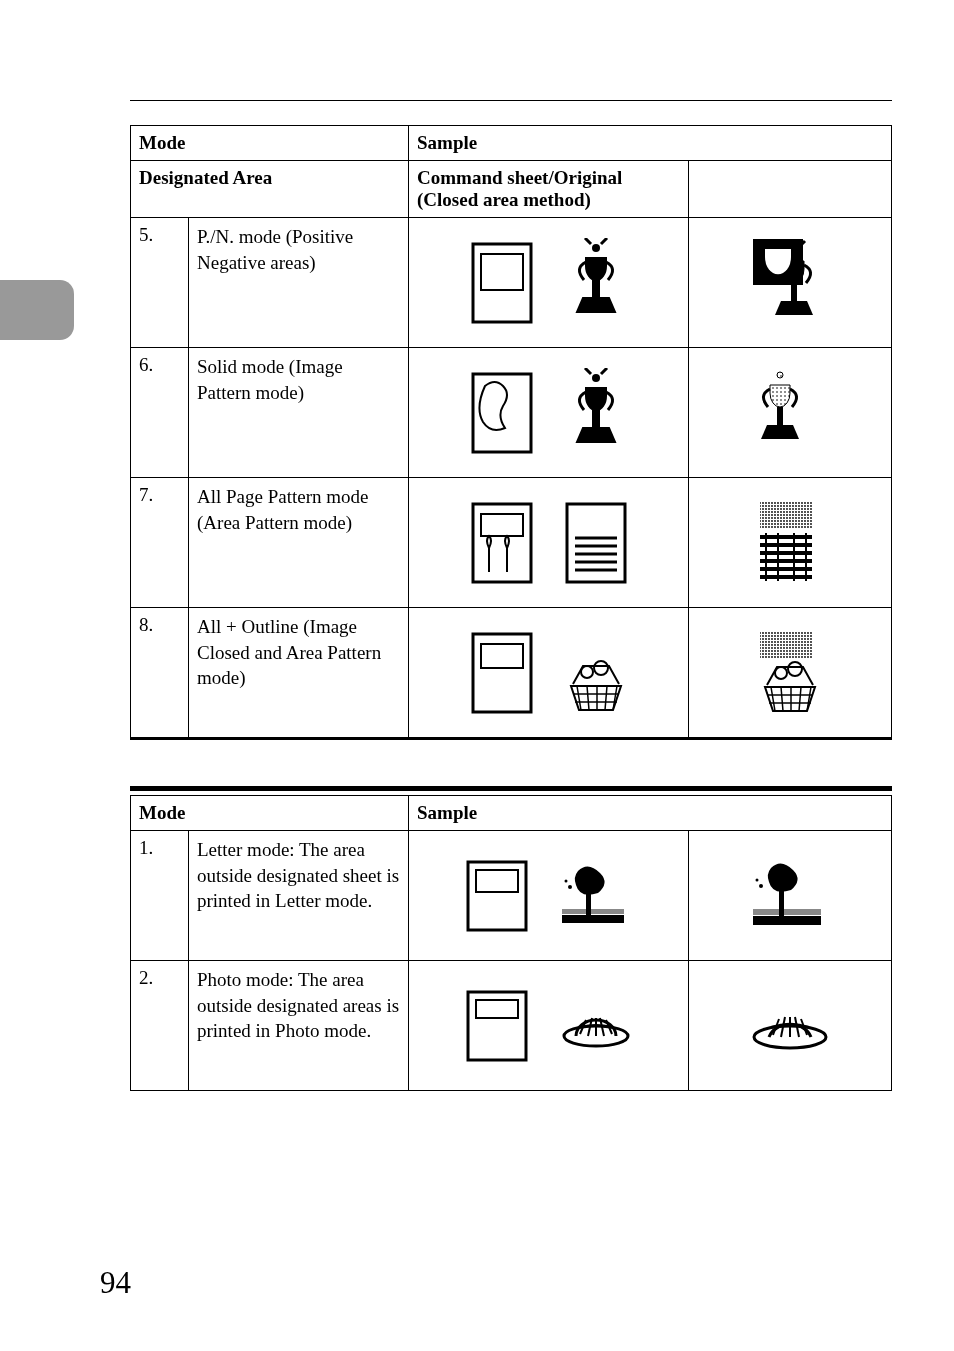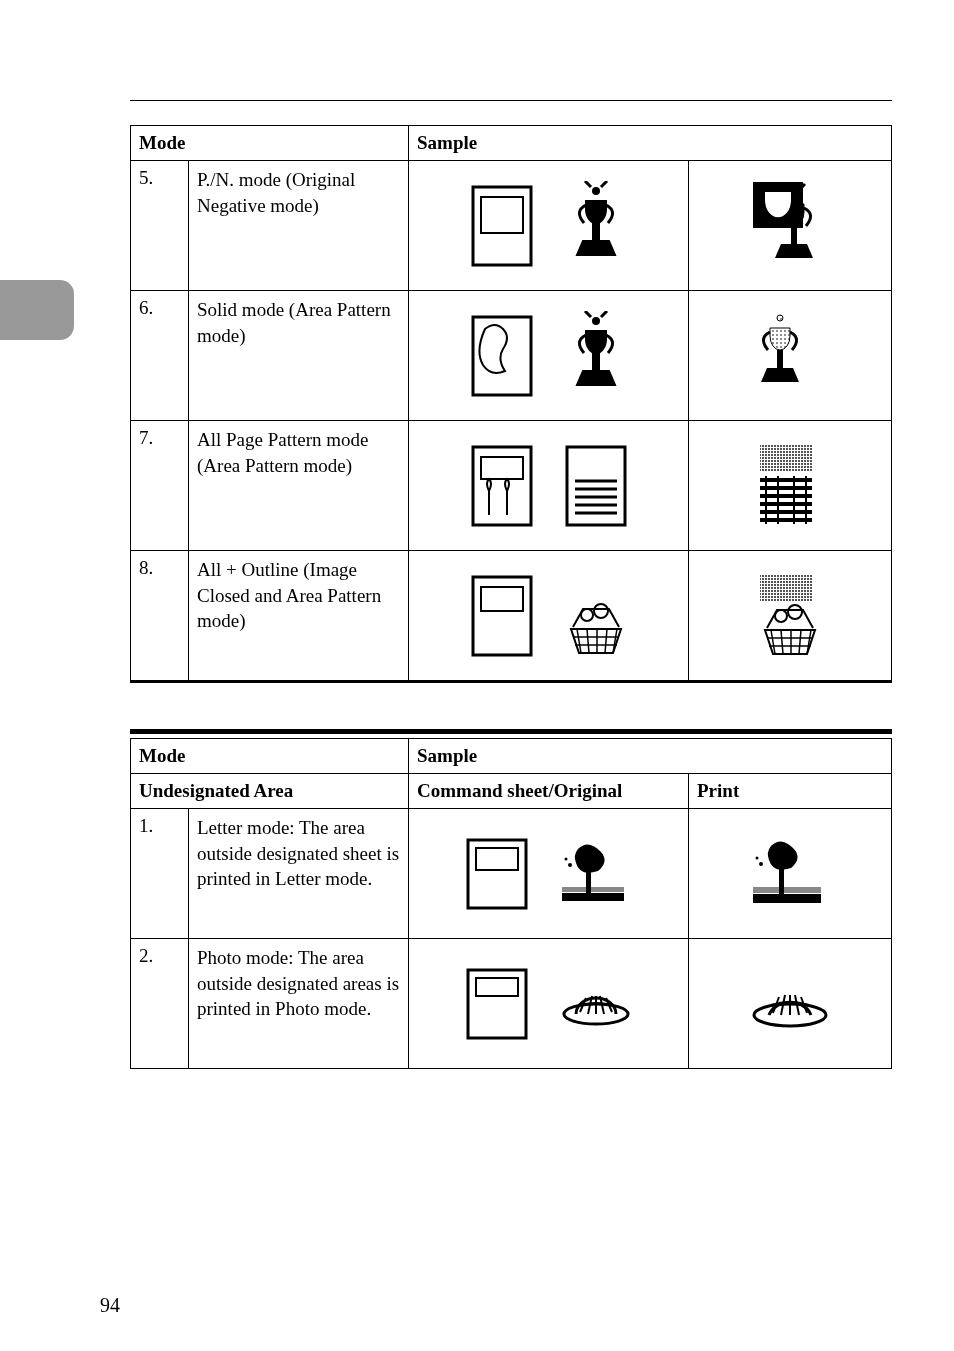--- a/index.html
+++ b/index.html
@@ -67,22 +67,22 @@
     height: 46px;
     border-top: 2px solid #000;
     border-bottom: 3px solid #000;
     margin: 0;
     box-sizing: content-box;
   }
   .thin-top { border-top: 2px solid #000; height: 6px; }
   .page-number {
     position: absolute;
     left: 100px;
-    bottom: 34px;
-    font-size: 20px;
+    bottom: 50px;
+    font-size: 31px;
   }
 
   
   svg { display: block; }
   .trophy { stroke:#000; stroke-width:3; fill:none; }
   .trophy-fill { fill:#000; stroke:#000; stroke-width:2; }
   .frame-rect { fill:none; stroke:#000; stroke-width:3; }
   .frame-rect-small { fill:none; stroke:#000; stroke-width:2; }
 </style>
 </head>
@@ -98,24 +98,30 @@
       <col class="num">
         <col class="desc">
         <col class="samp1">
         <col class="samp2">
     </colgroup>
     <tbody>
         <tr>
       <th colspan="2">Mode</th>
       <th colspan="2">Sample</th>
     </tr>
+    <tr>
+      <th colspan="2">Designated Area</th>
+      <th style="white-space:pre-line;">Command sheet/Original
+(Closed area method)</th>
+      <th></th>
+    </tr>
 
     <tr>
       <td class="cell-num">5.</td>
-      <td class="cell-desc">P./N. mode (Original Negative mode)</td>
+      <td class="cell-desc">P./N. mode (Positive Negative areas)</td>
       <td class="sample-cell">
         <div class="sample-flex">
 
           <svg width="70" height="90">
             <rect x="6" y="6" width="58" height="78" class="frame-rect"></rect>
             <rect x="14" y="16" width="42" height="36" class="frame-rect-small"></rect>
           </svg>
 
           <svg width="70" height="90">
             <g class="trophy-fill">
@@ -145,21 +151,21 @@
             </g>
 
             <path d="M20 16 h26 v8 a12 16 0 0 1 -26 0 z" fill="#fff"></path>
           </svg>
         </div>
       </td>
     </tr>
 
     <tr>
       <td class="cell-num">6.</td>
-      <td class="cell-desc">Solid mode (Area Pattern mode)</td>
+      <td class="cell-desc">Solid mode (Image Pattern mode)</td>
       <td class="sample-cell">
         <div class="sample-flex">
           <svg width="70" height="90">
             <rect x="6" y="6" width="58" height="78" class="frame-rect"></rect>
             <path d="M18 18 q10 -8 18 0 q8 8 0 20 q-6 10 2 22 q-14 6 -22 -6 q-8 -14 2 -36 z" fill="none" stroke="#000" stroke-width="2"></path>
           </svg>
           <svg width="70" height="90">
             <g class="trophy-fill">
               <path d="M25 20 h20 v8 a10 14 0 0 1 -20 0 z"></path>
               <rect x="32" y="42" width="6" height="18"></rect>
@@ -311,25 +317,20 @@
       <col class="num">
         <col class="desc">
         <col class="samp1">
         <col class="samp2">
     </colgroup>
     <tbody>
         <tr>
       <th colspan="2">Mode</th>
       <th colspan="2">Sample</th>
     </tr>
-    <tr>
-      <th colspan="2">Undesignated Area</th>
-      <th>Command sheet/Original</th>
-      <th>Print</th>
-    </tr>
 
     <tr>
       <td class="cell-num">1.</td>
       <td class="cell-desc">Letter mode: The area outside designated sheet is printed in Letter mode.</td>
       <td class="sample-cell">
         <div class="sample-flex">
           <svg width="70" height="80">
             <rect x="6" y="6" width="58" height="68" class="frame-rect"></rect>
             <rect x="14" y="14" width="42" height="22" class="frame-rect-small"></rect>
           </svg>

